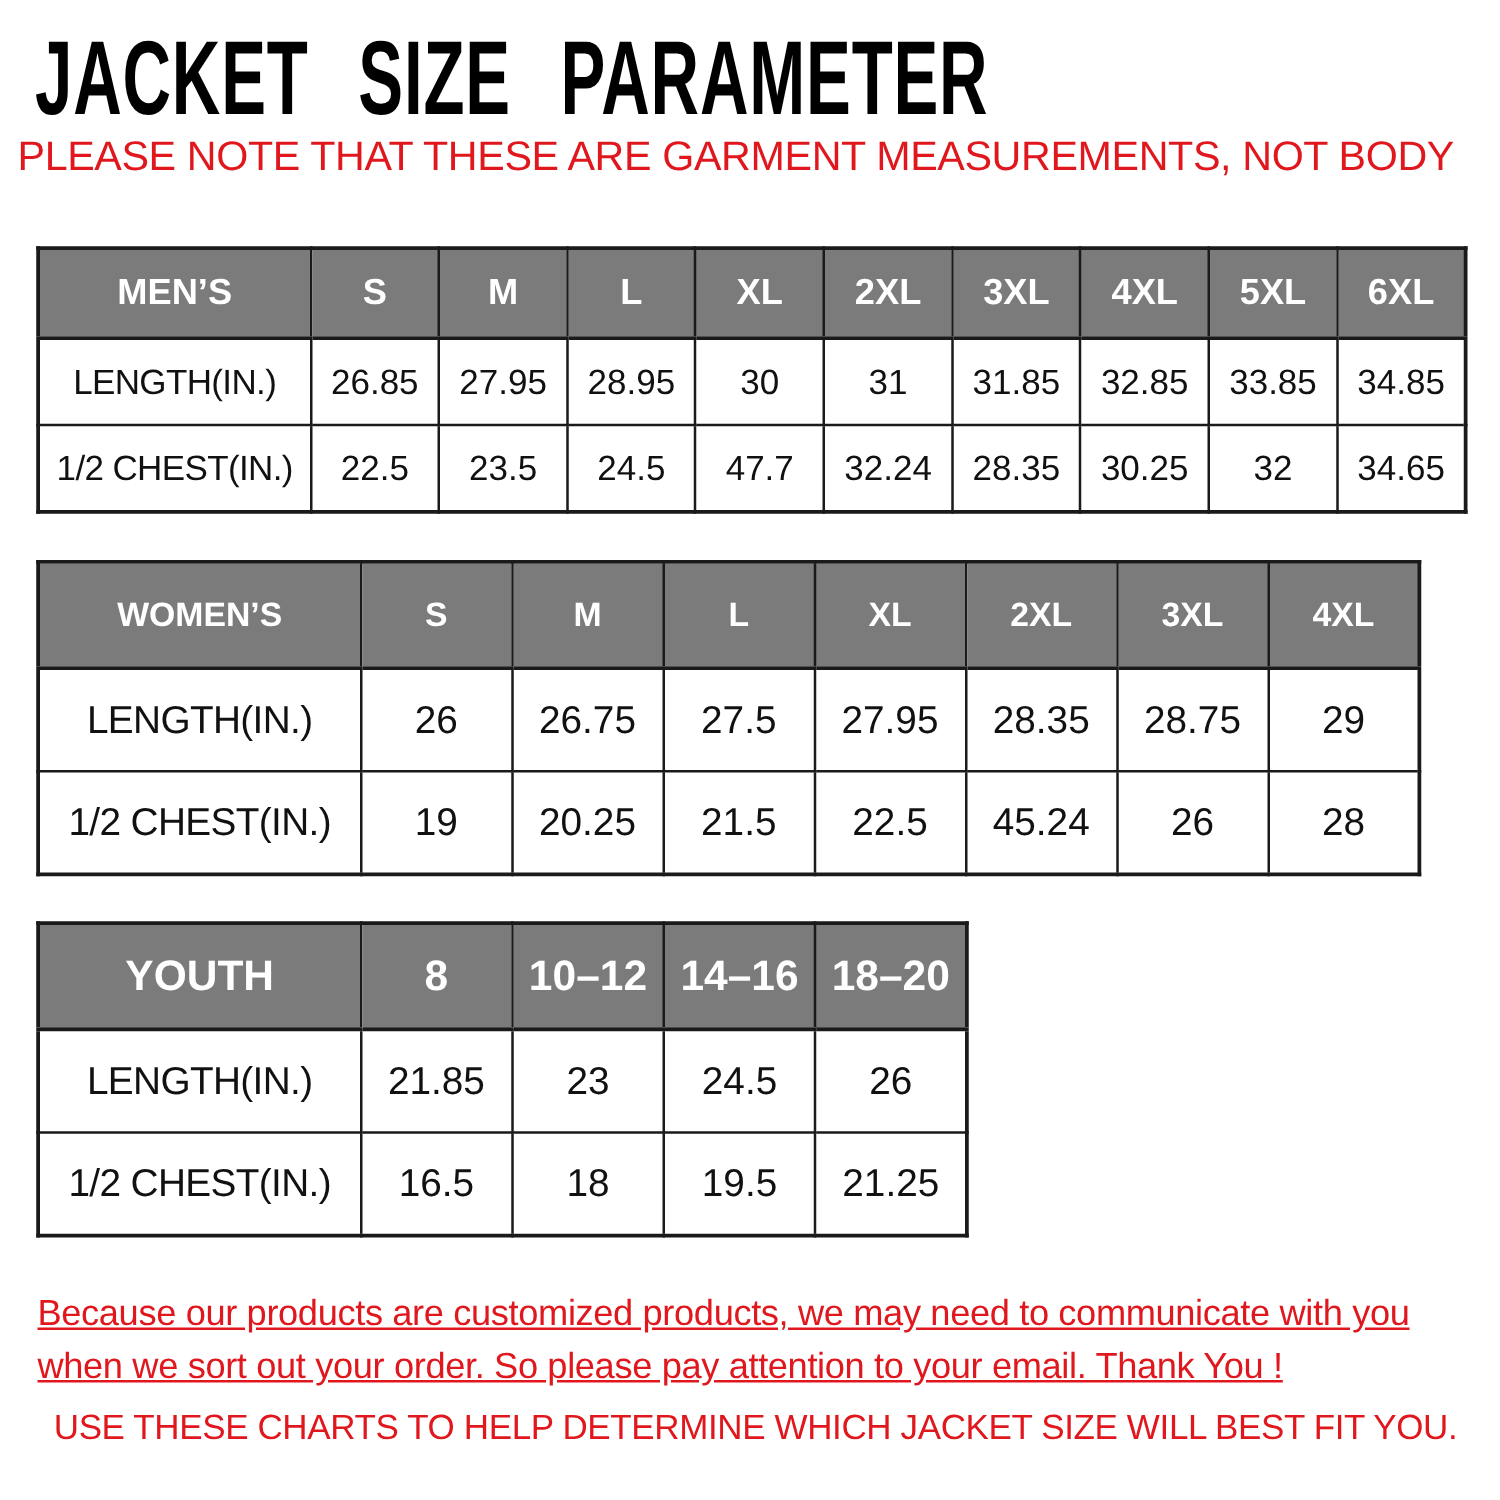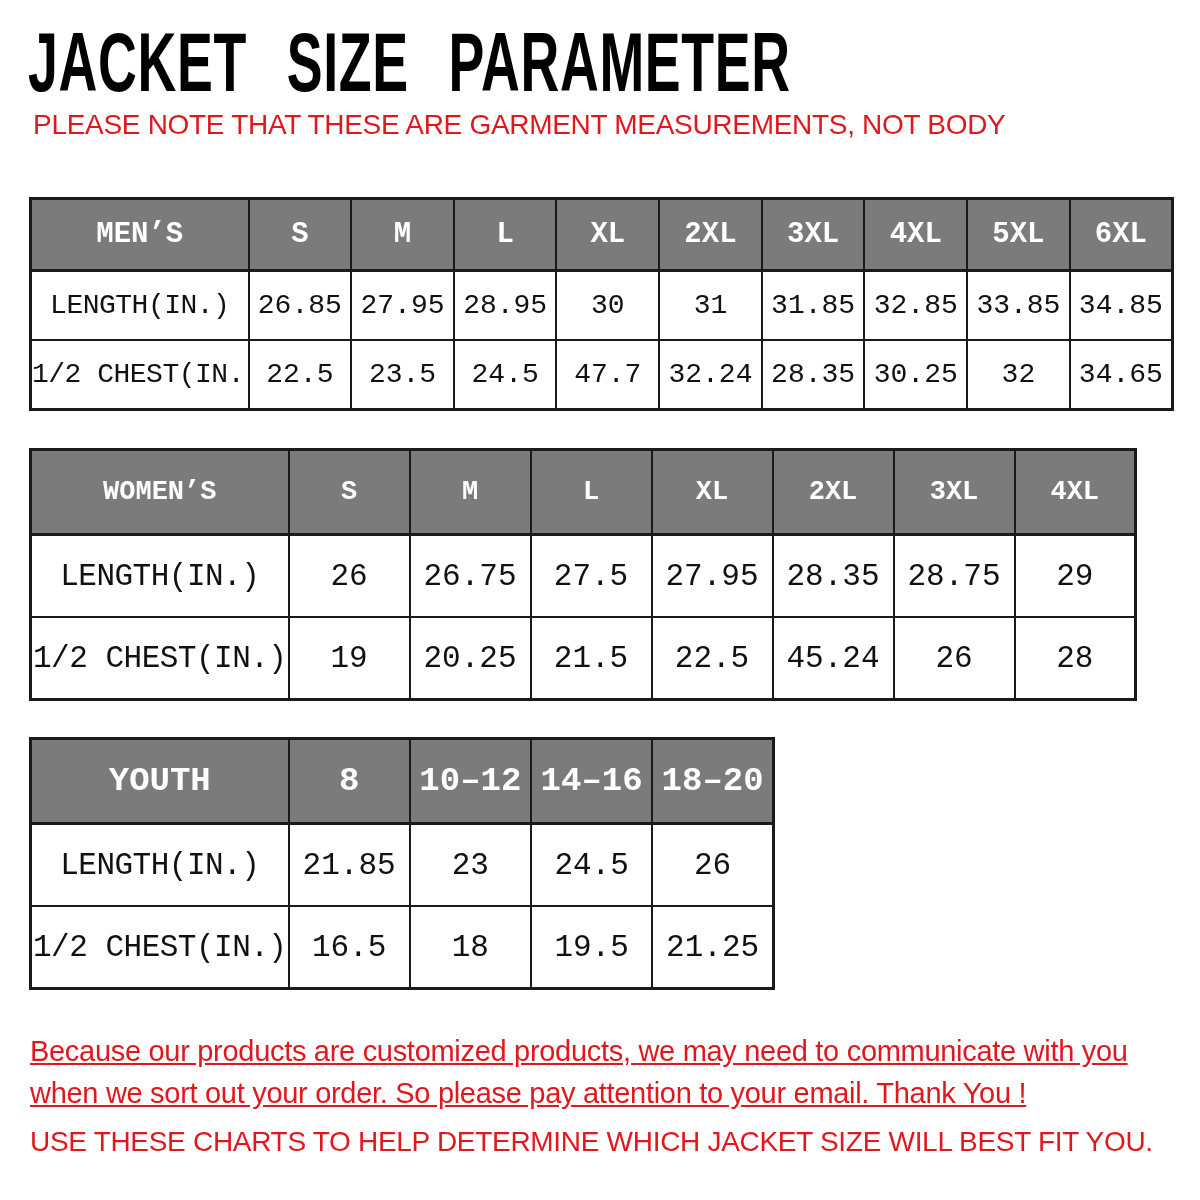--- a/index.html
+++ b/index.html
@@ -14,27 +14,27 @@
     font-family:"Liberation Sans",sans-serif;color:var(--text);
     overflow:hidden;
   }
   .page-title{
     position:absolute;left:28px;top:20px;
     font-size:84px;font-weight:bold;line-height:1;color:#000;
     transform:scaleX(0.64);transform-origin:left top;
     white-space:nowrap;letter-spacing:1px;word-spacing:0.45em;
   }
   .note{
-    position:absolute;left:33px;top:108px;
-    color:var(--red);font-size:28px;line-height:34px;
+    position:absolute;left:14px;top:108px;
+    color:var(--red);font-size:33px;line-height:34px;
     letter-spacing:-0.3px;white-space:nowrap;
   }
   table.size-table{
     position:absolute;border-collapse:collapse;table-layout:fixed;
-    background:#fff;border:3px solid var(--border);font-family:Liberation Mono, monospace;
+    background:#fff;border:3px solid var(--border);
   }
   table.size-table th,table.size-table td{
     border:2px solid var(--border);text-align:center;vertical-align:middle;
     padding:0;white-space:nowrap;overflow:hidden;
   }
   table.size-table th{
     background:var(--gray);color:#ffffff;font-weight:bold;
     border-bottom-width:3px;
   }
   #mens{left:29px;top:197px;width:1145px;}
@@ -49,21 +49,21 @@
   #youth th{height:82px;font-size:34px;}
   #youth td{height:80px;font-size:31px;}
   #youth col.c0{width:258px;}
   .row-label{letter-spacing:-0.5px;}
   .footer-paragraph{
     position:absolute;left:30px;top:1030px;
     color:var(--red);font-size:29px;line-height:42px;
     letter-spacing:-0.3px;white-space:nowrap;text-decoration:underline;
   }
   .footer-advice{
-    position:absolute;left:30px;top:1126px;
+    position:absolute;left:43px;top:1126px;
     color:var(--red);font-size:28px;letter-spacing:-0.3px;white-space:nowrap;
   }
 </style>
 </head>
 <body>
 
 <div class="page-title">JACKET SIZE PARAMETER</div>
 
 <div class="note">
   <div>PLEASE NOTE THAT THESE ARE GARMENT MEASUREMENTS, NOT BODY</div>

